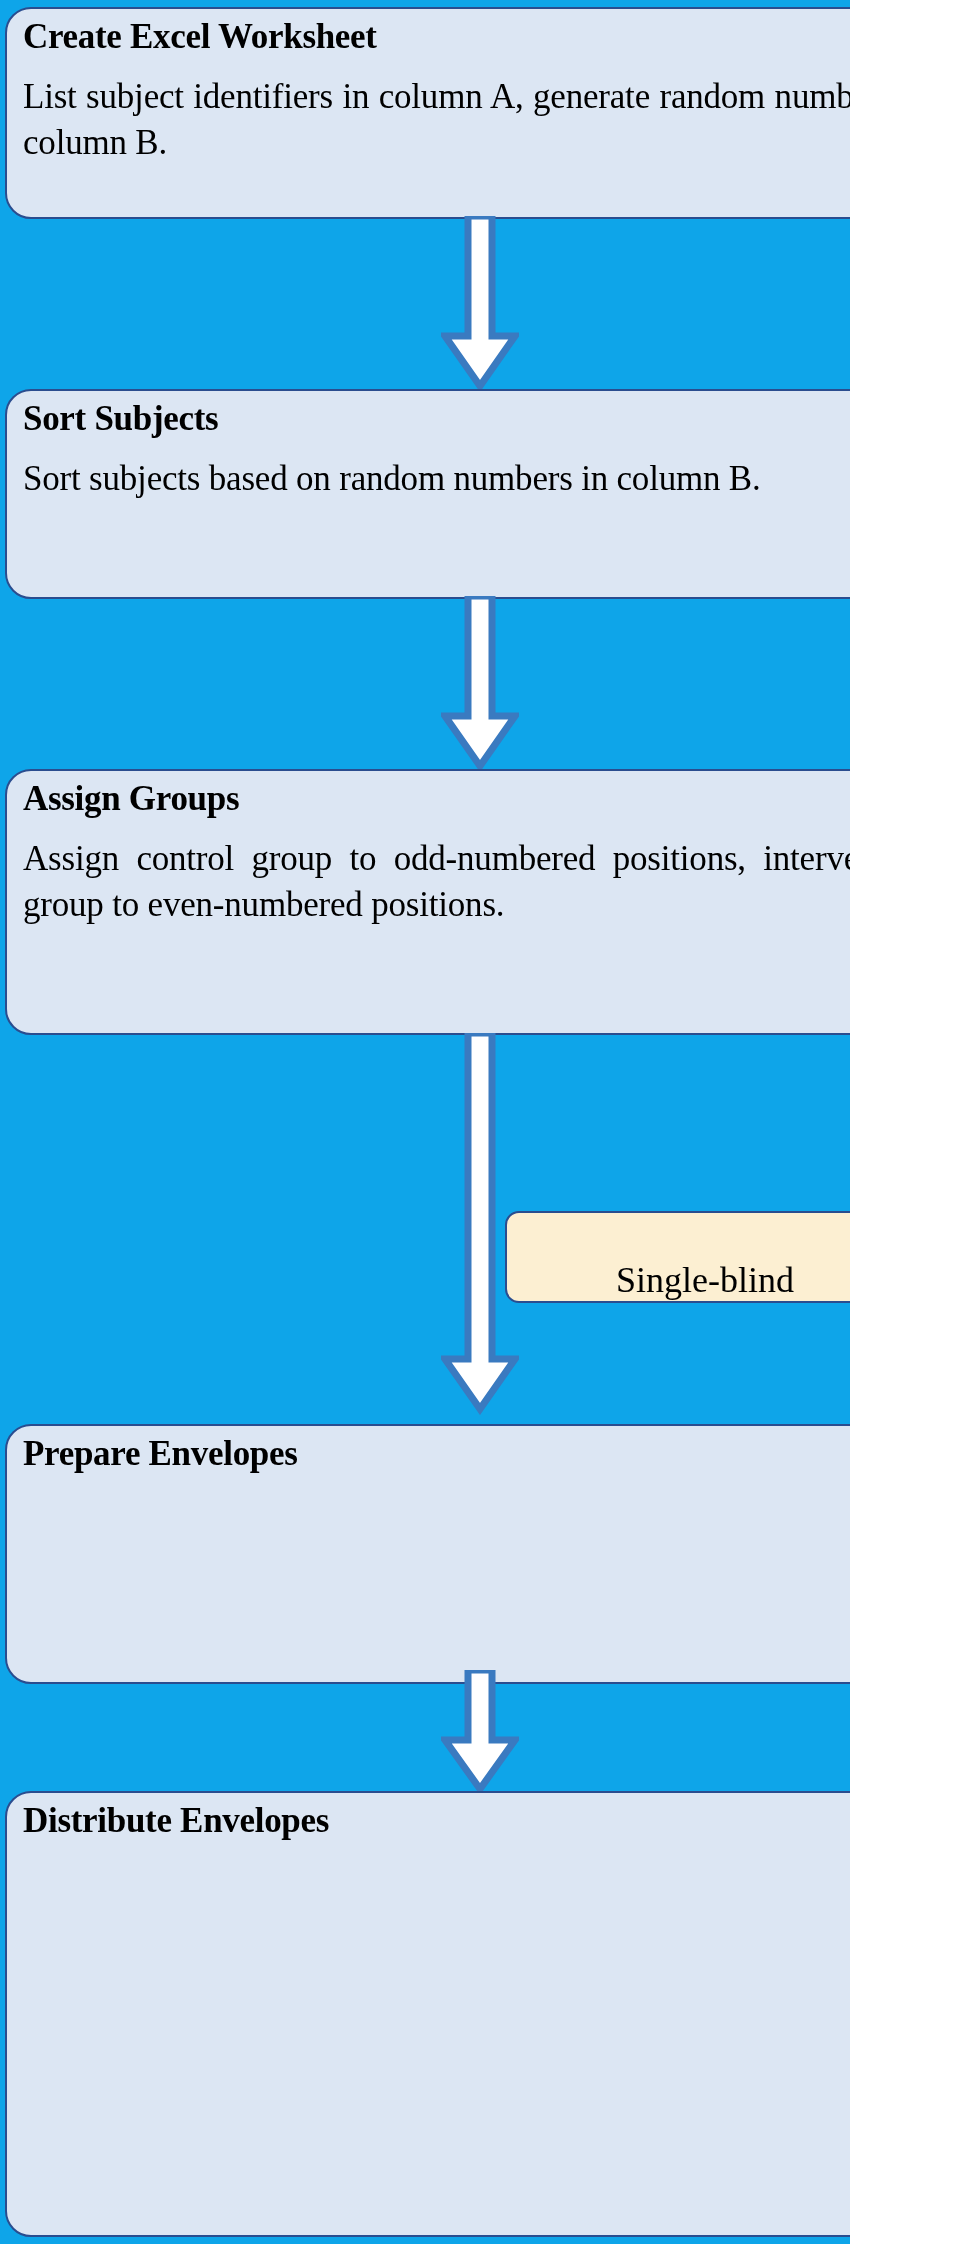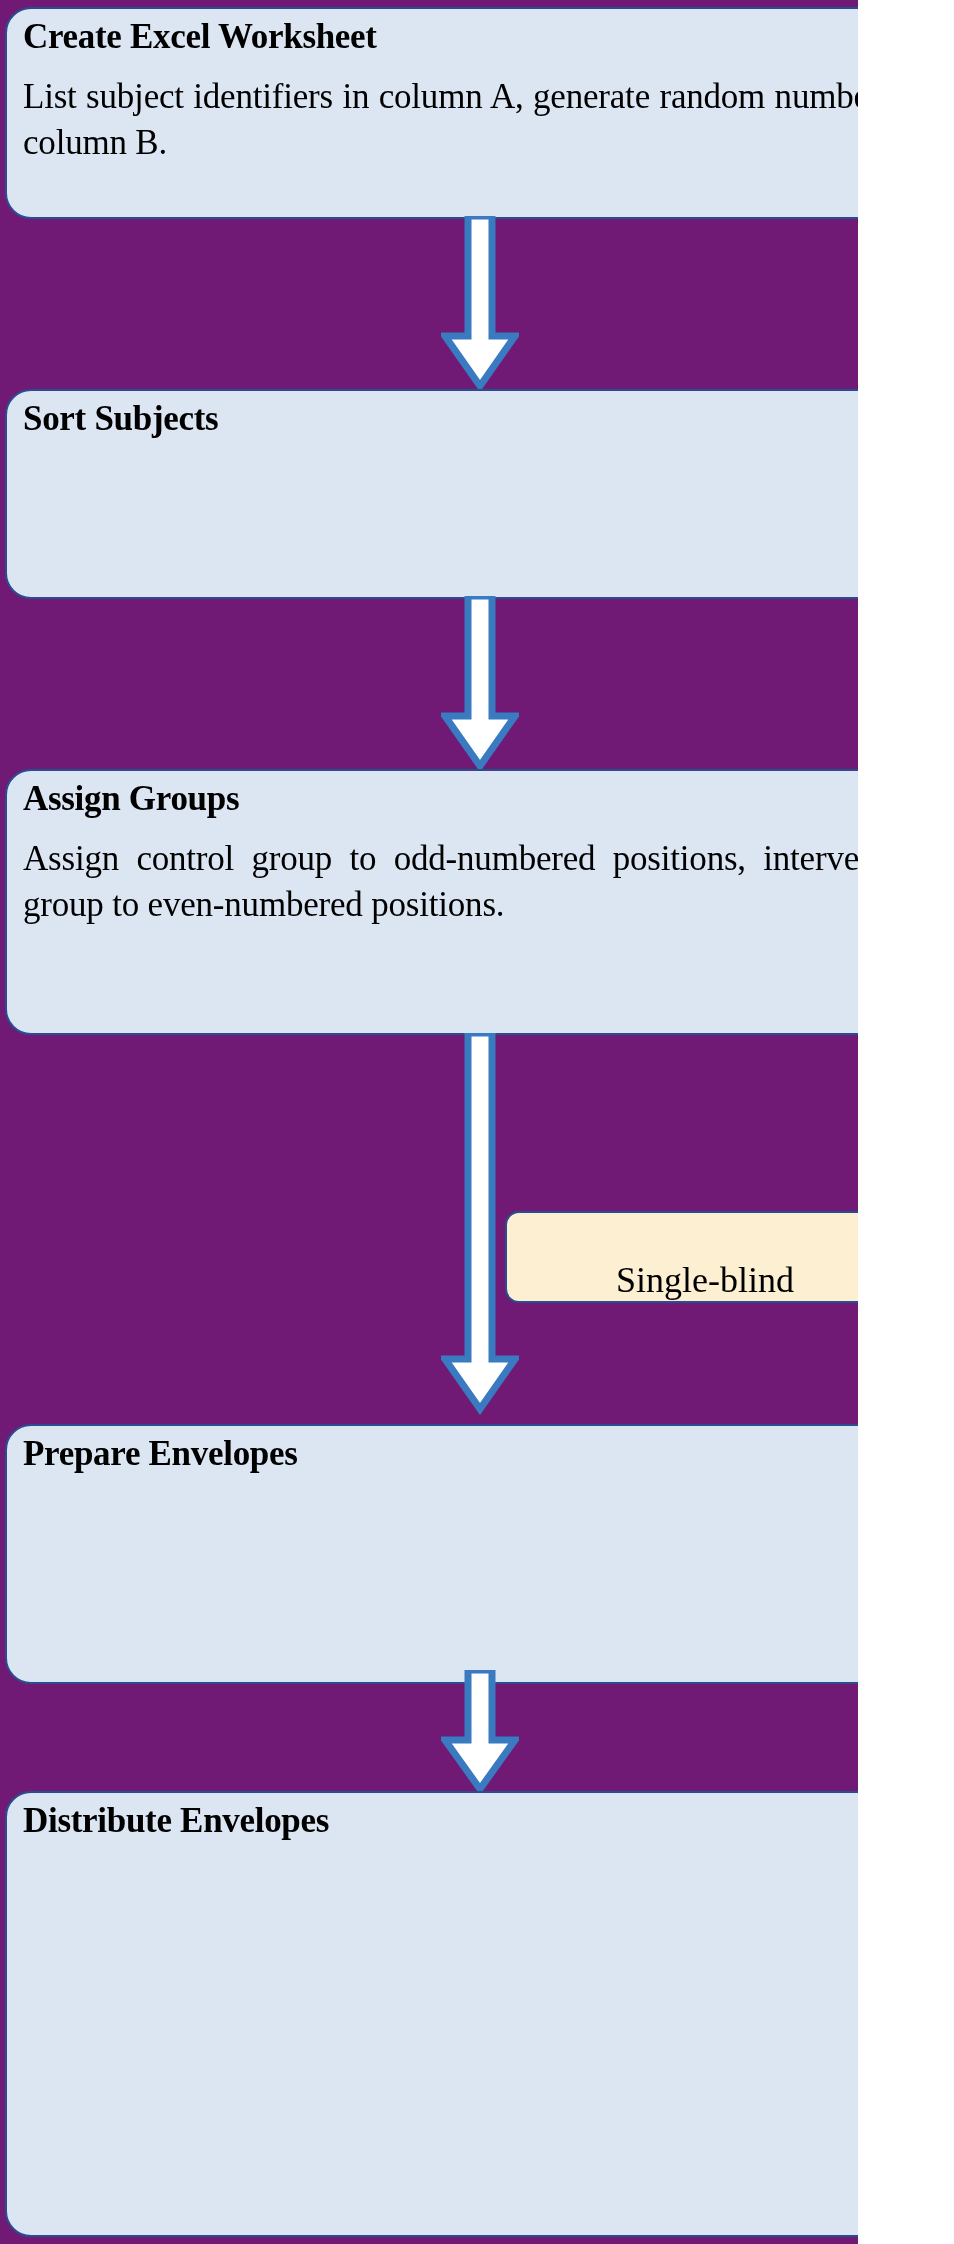--- a/index.html
+++ b/index.html
@@ -7,23 +7,22 @@
     padding: 0;
     background: #ffffff;
   }
   body {
     font-family: "Liberation Serif", "DejaVu Serif", serif;
   }
   #flowchart {
     position: relative;
     width: 850px;
     height: 2244px;
-    background: #701a75;
+    background: #0ea5e9;
     overflow: hidden;
-    padding-left: 8px;
   }
 
   
   .node {
     position: absolute;
     box-sizing: border-box;
     background: #dce6f3;
     border: 2.5px solid #2a4d8f;
     border-radius: 26px;
     padding: 8px 16px 10px 16px;
@@ -82,20 +81,21 @@
   </div>
 
   <div class="arrow" style="left:441px; top:216px; width:78px; height:176px;">
     <svg width="78" height="176" viewBox="0 0 78 176">
       <polygon points="27,0 51,0 51,120 74,120 39,170 4,120 27,120" fill="#ffffff" stroke="#3a7ac0" stroke-width="7" stroke-linejoin="miter"></polygon>
     </svg>
   </div>
 
   <div class="node" style="left:5px; top:389px; width:943px; height:210px;">
     <div class="node-title">Sort Subjects</div>
+    <div class="node-body">Sort subjects based on random numbers in column B.</div>
   </div>
 
   <div class="arrow" style="left:441px; top:596px; width:78px; height:176px;">
     <svg width="78" height="176" viewBox="0 0 78 176">
       <polygon points="27,0 51,0 51,120 74,120 39,170 4,120 27,120" fill="#ffffff" stroke="#3a7ac0" stroke-width="7" stroke-linejoin="miter"></polygon>
     </svg>
   </div>
 
   <div class="node" style="left:5px; top:769px; width:943px; height:266px;">
     <div class="node-title">Assign Groups</div>

